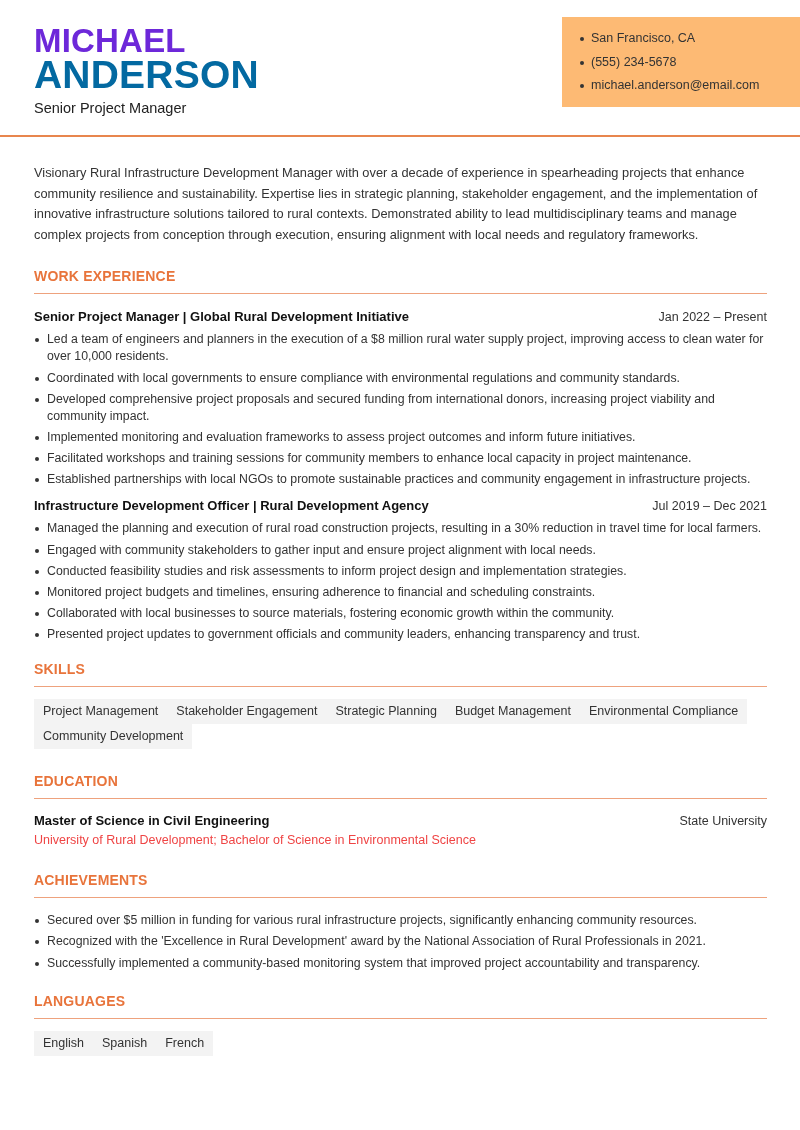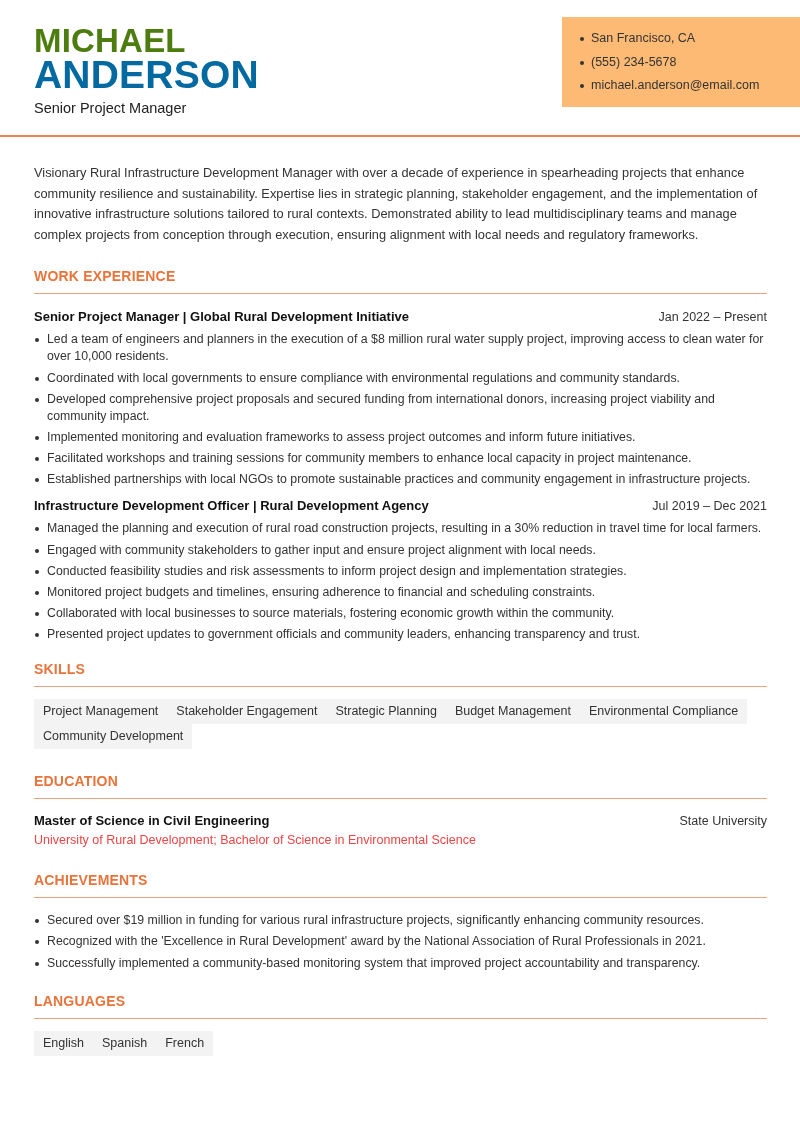--- a/index.html
+++ b/index.html
@@ -11,21 +11,21 @@
     height: 1130px;
     overflow: hidden;
   }
   .header {
     position: relative;
     height: 137px;
     border-bottom: 2px solid #e8864e;
   }
   .name-block { position: absolute; left: 34px; top: 24px; }
   .first-name {
-    font-size: 33px; font-weight: 700; color: #4d7c0f; line-height: 34px;
+    font-size: 33px; font-weight: 700; color: #6d28d9; line-height: 34px;
     letter-spacing: 0.2px;
   }
   .last-name {
     font-size: 39px; font-weight: 700; color: #0369a1; line-height: 34px;
     letter-spacing: 0.2px;
   }
   .job-title { font-size: 14.5px; color: #222222; margin-top: 8px; }
   .contact-box {
     position: absolute; left: 562px; top: 17px; width: 238px; height: 90px;
     background: #fdba74; padding: 13px 0 0 18px;
@@ -153,21 +153,21 @@
     <div class="edu-head" style="margin-top:14px;">
       <span class="edu-degree">Master of Science in Civil Engineering</span>
       <span class="edu-school">State University</span>
     </div>
     <div class="edu-sub">University of Rural Development; Bachelor of Science in Environmental Science</div>
   </div>
 
   <div style="margin-top:25px;">
     <div class="section-title">ACHIEVEMENTS</div>
     <ul class="bullets" style="margin-top:14px;">
-      <li>Secured over $19 million in funding for various rural infrastructure projects, significantly enhancing community resources.</li>
+      <li>Secured over $5 million in funding for various rural infrastructure projects, significantly enhancing community resources.</li>
       <li>Recognized with the 'Excellence in Rural Development' award by the National Association of Rural Professionals in 2021.</li>
       <li>Successfully implemented a community-based monitoring system that improved project accountability and transparency.</li>
     </ul>
   </div>
 
   <div style="margin-top:21px;">
     <div class="section-title">LANGUAGES</div>
     <div class="chips">
       <span class="chip">English</span>
       <span class="chip">Spanish</span>

